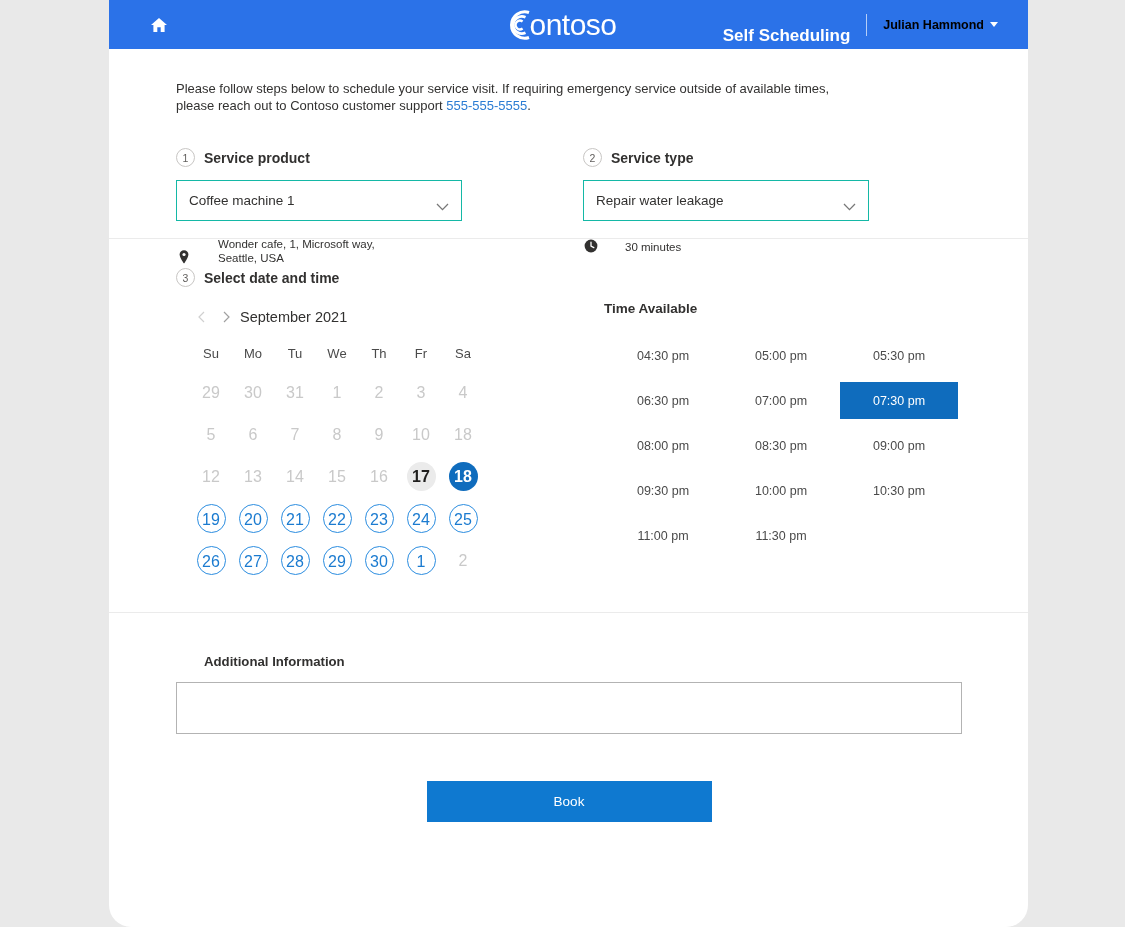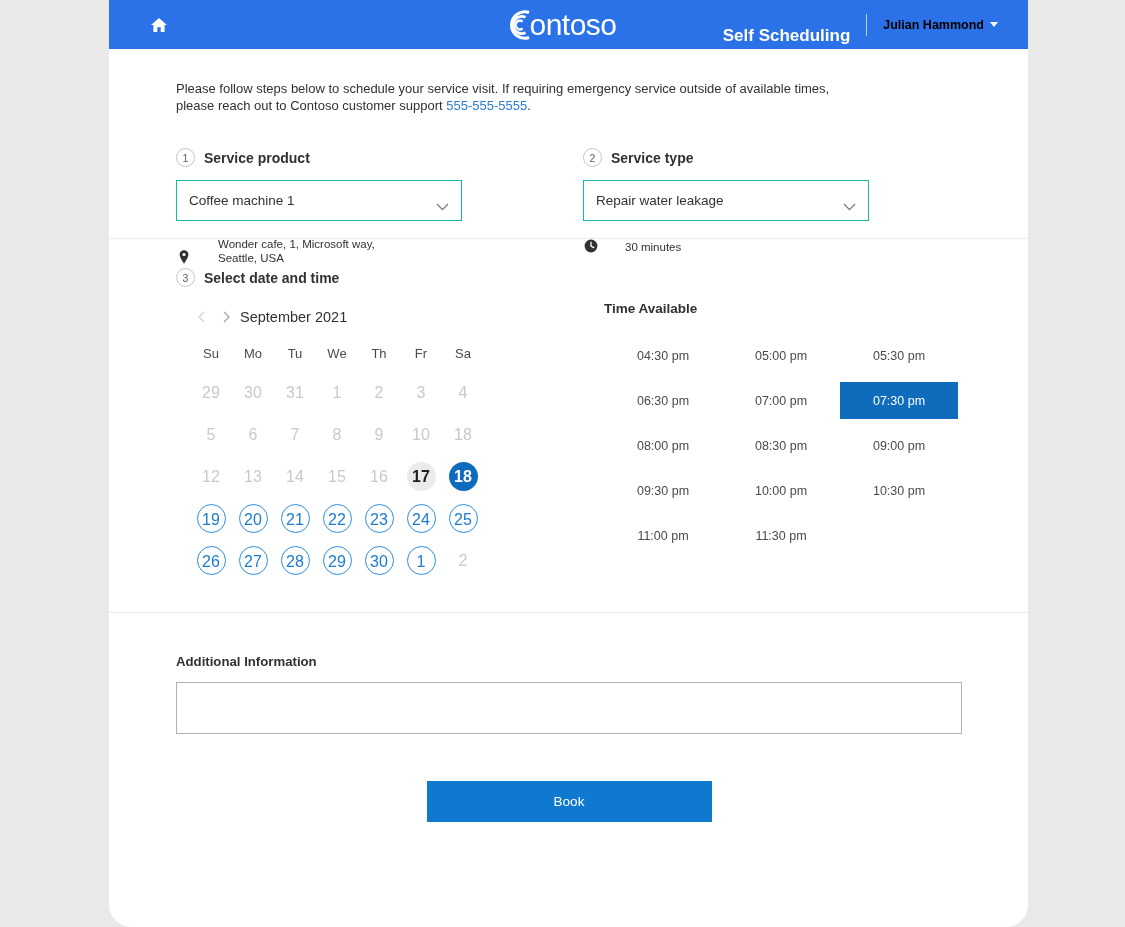--- a/index.html
+++ b/index.html
@@ -324,20 +324,21 @@
 
   
   .sec3 {
     padding: 41px 0 0 67px;
   }
   .addinfo-label {
     font-size: 13.2px;
     font-weight: bold;
     color: #323130;
     margin-bottom: 13px;
+    margin-left: 28px;
   }
   .addinfo-box {
     width: 786px;
     height: 52px;
     border: 1px solid #b3b3b3;
     background: #ffffff;
     box-sizing: border-box;
     padding: 6px 8px;
     font-family: "Liberation Sans", sans-serif;
     font-size: 13px;

